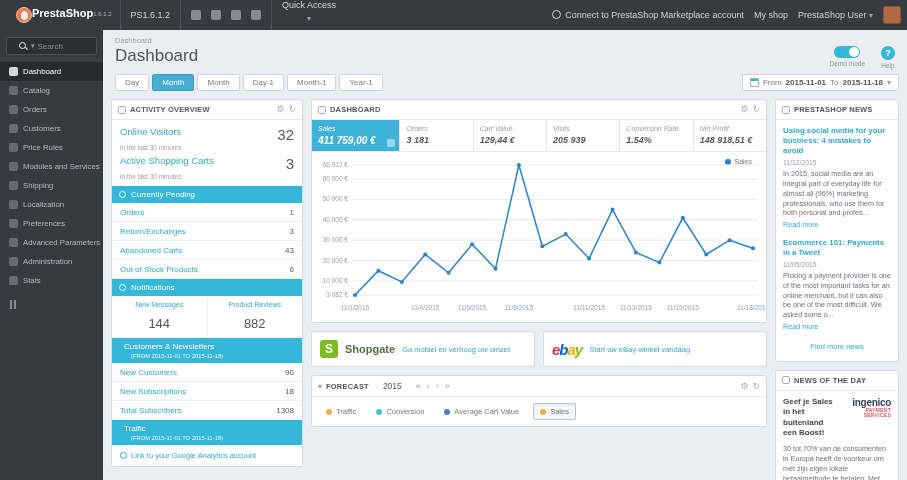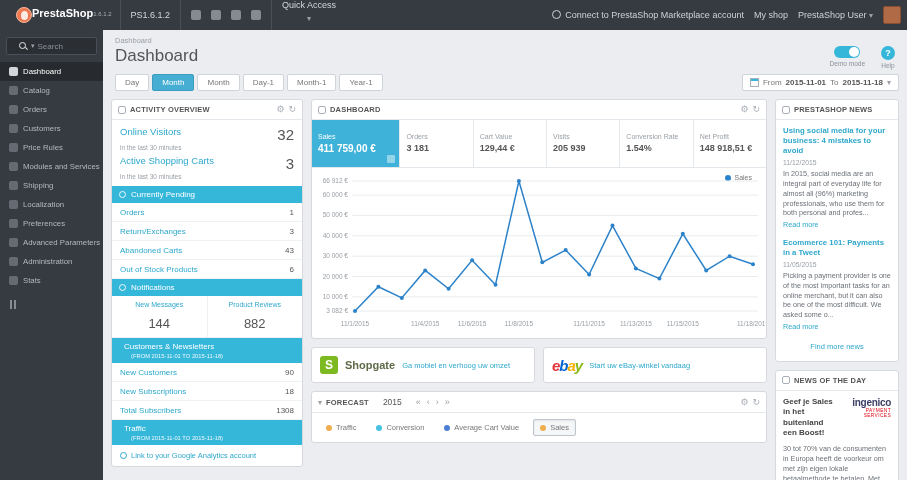--- a/index.html
+++ b/index.html
@@ -88,21 +88,21 @@
   .notif-grid { display:flex; border-bottom:1px solid #eef0f3; }
   .notif-cell { flex:1; text-align:center; padding:5px 0 6px; cursor:pointer; }
   .notif-cell + .notif-cell { border-left:1px solid #eef0f3; }
   .notif-cell .nl { font-size:7px; color:#2ea8cc; }
   .notif-cell .nv { font-size:13px; color:#555; margin-top:8px; }
   .ga-link { display:flex; align-items:center; gap:4px; padding:6px 8px; font-size:7.5px; color:#2ea8cc; cursor:pointer; }
   .chain { width:7px; height:7px; border:1px solid #2ea8cc; border-radius:50%; flex:none; }
 
   
   .kpis { display:flex; border-bottom:1px solid #e4e7ec; }
-  .kpi { flex:1; padding:13px 6px; border-right:1px solid #e4e7ec; cursor:pointer; min-width:0; }
+  .kpi { flex:1; padding:5px 6px; border-right:1px solid #e4e7ec; cursor:pointer; min-width:0;font-style:italic; }
   .kpi:last-child { border-right:0; }
   .kpi .kl { font-size:7px; color:#9aa0a6; white-space:nowrap; }
   .kpi .kv { font-size:9px; font-weight:bold; color:#555; margin-top:3px; white-space:nowrap; }
   .kpi.active { background:#3eb2d8; flex:1.25; position:relative; }
   .kpi.active .kl, .kpi.active .kv { color:#fff; }
   .kpi.active .kv { font-size:10px; }
   .kpi-corner { position:absolute; right:4px; bottom:4px; width:8px; height:8px; background:rgba(255,255,255,.45); border-radius:1px; }
   .chart-wrap { position:relative; padding:10px 8px 2px 0; }
   .chart-legend { position:absolute; top:6px; right:14px; display:flex; align-items:center; gap:3px; font-size:7px; color:#777; }
   .chart-legend .dot { width:6px; height:6px; border-radius:50%; background:#2c82c9; }

